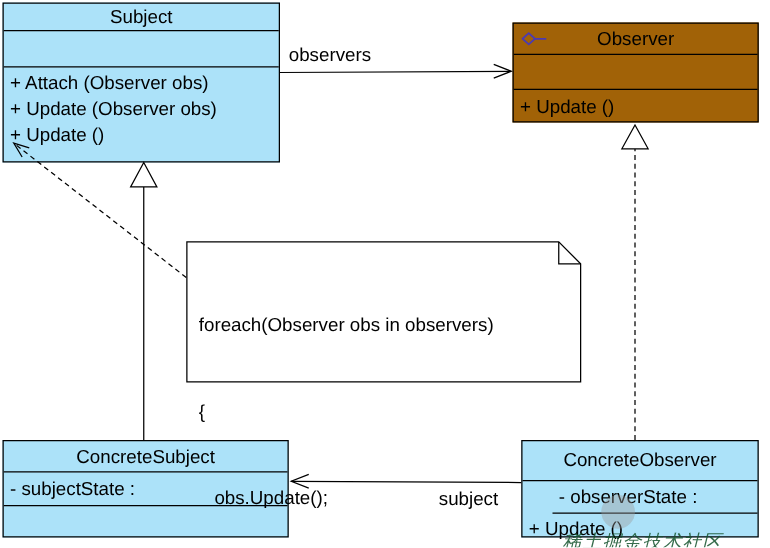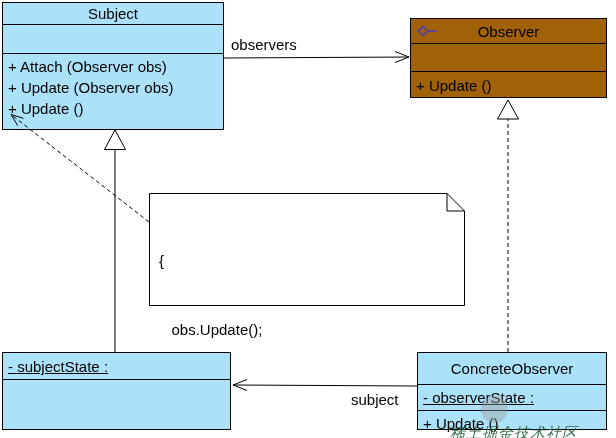--- a/index.html
+++ b/index.html
@@ -29,21 +29,20 @@
     display: flex;
     align-items: center;
     justify-content: center;
     white-space: nowrap;
   }
   .uml-attrs {
     box-sizing: border-box;
     border-bottom: 1px solid #000;
     padding: 3px 0 0 5px;
     white-space: nowrap;
-    text-decoration: underline;
   }
   .uml-methods {
     box-sizing: border-box;
     padding: 2px 0 0 5px;
     white-space: nowrap;
   }
   .uml-methods .m-line { line-height: 21px; }
   .iface-icon {
     position: absolute;
     left: 6px;
@@ -124,27 +123,28 @@
       </svg>
       <span>Observer</span>
     </div>
     <div class="uml-attrs" style="height:28px;"></div>
     <div class="uml-methods">
       <div class="m-line" style="line-height:23px;">+ Update ()</div>
     </div>
   </div>
 
   <div class="uml-class" style="left:2px; top:352px; width:229px; height:78px;">
+    <div class="uml-title" style="height:25px;">ConcreteSubject</div>
     <div class="uml-attrs" style="height:27px; line-height:21px;">- subjectState :</div>
     <div class="uml-methods"></div>
   </div>
 
   <div class="uml-class" style="left:417px; top:352px; width:190px; height:78px;">
     <div class="uml-title" style="height:32px;">ConcreteObserver</div>
-    <div class="uml-attrs" style="height:26px; line-height:20px;">- observerState :</div>
+    <div class="uml-attrs" style="height:26px; line-height:20px;margin-left:24px;">- observerState :</div>
     <div class="uml-methods">
       <div class="m-line" style="line-height:22px;">+ Update ()</div>
     </div>
   </div>
 
   <svg class="connector-layer" viewBox="0 0 616 438">
 
     <g>
       <line x1="224" y1="58" x2="409" y2="57" stroke="#000" stroke-width="1"></line>
       <polyline points="395,51.5 409,57 395,62.5" fill="none" stroke="#000" stroke-width="1"></polyline>
@@ -170,20 +170,21 @@
       <path d="M447,193.5 V211 H464.5" fill="none" stroke="#000" stroke-width="1"></path>
     </g>
 
     <g>
       <line x1="149" y1="222" x2="11" y2="114.5" stroke="#000" stroke-width="1" stroke-dasharray="4,3"></line>
       <polyline points="23.4,118.3 11,114.5 17.7,125.6" fill="none" stroke="#000" stroke-width="1"></polyline>
     </g>
   </svg>
 
   <div class="note-text">
+    <div>foreach(Observer obs in observers)</div>
     <div>{</div>
     <div>   obs.Update();</div>
     
   </div>
 
   <div class="edge-label label-observers">observers</div>
   <div class="edge-label label-subject">subject</div>
 
   <div class="watermark-logo"></div>
   <div class="watermark">稀土掘金技术社区</div>

